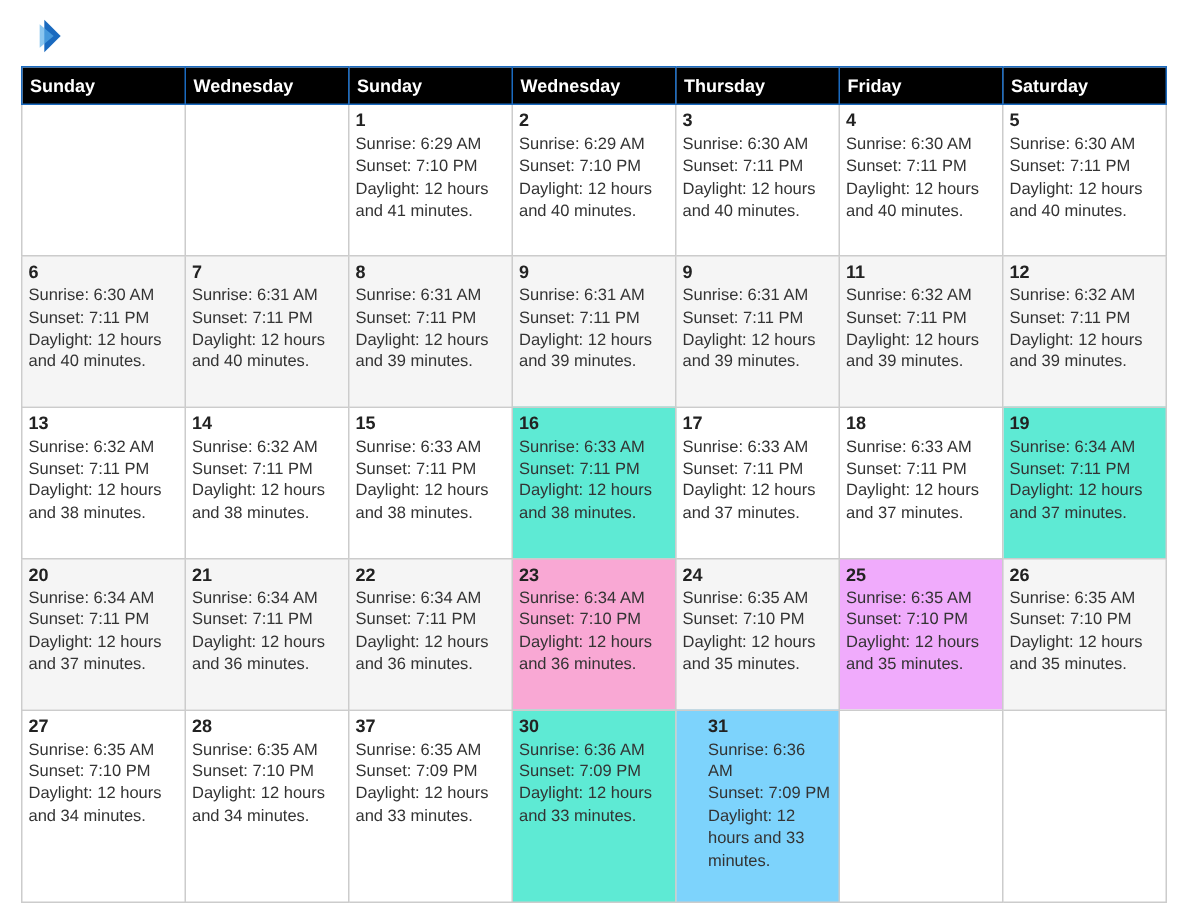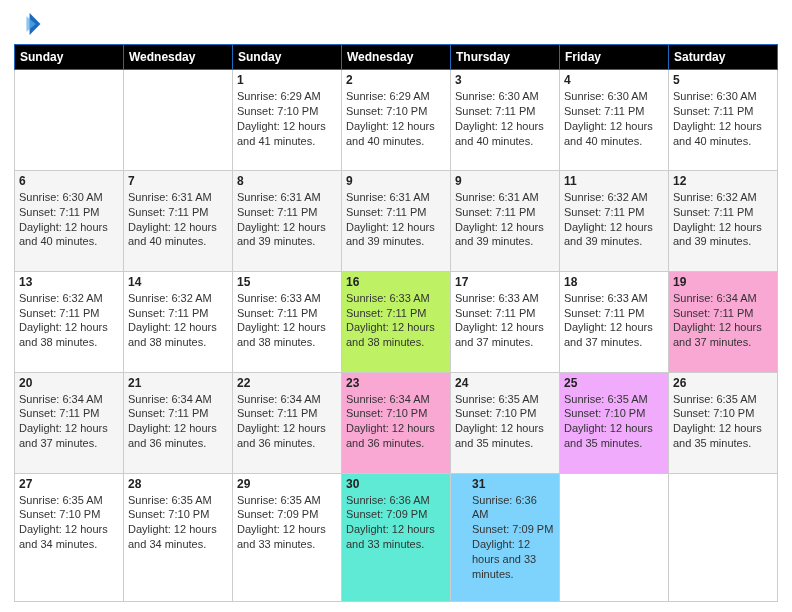--- a/index.html
+++ b/index.html
@@ -187,33 +187,33 @@
             <div class="day-info">Sunrise: 6:32 AM<br>Sunset: 7:11 PM<br>Daylight: 12 hours and 38 minutes.</div>
           </td>
           <td style="background: rgb(255, 255, 255);">
             <div class="day-num">14</div>
             <div class="day-info">Sunrise: 6:32 AM<br>Sunset: 7:11 PM<br>Daylight: 12 hours and 38 minutes.</div>
           </td>
           <td style="background: rgb(255, 255, 255);">
             <div class="day-num">15</div>
             <div class="day-info">Sunrise: 6:33 AM<br>Sunset: 7:11 PM<br>Daylight: 12 hours and 38 minutes.</div>
           </td>
-          <td style="background: #bef264;">
+          <td style="background: #5eead4;">
             <div class="day-num">16</div>
             <div class="day-info">Sunrise: 6:33 AM<br>Sunset: 7:11 PM<br>Daylight: 12 hours and 38 minutes.</div>
           </td>
           <td style="background: rgb(255, 255, 255);">
             <div class="day-num">17</div>
             <div class="day-info">Sunrise: 6:33 AM<br>Sunset: 7:11 PM<br>Daylight: 12 hours and 37 minutes.</div>
           </td>
           <td style="background: rgb(255, 255, 255);">
             <div class="day-num">18</div>
             <div class="day-info">Sunrise: 6:33 AM<br>Sunset: 7:11 PM<br>Daylight: 12 hours and 37 minutes.</div>
           </td>
-          <td style="background: #f9a8d4;">
+          <td style="background: #5eead4;">
             <div class="day-num">19</div>
             <div class="day-info">Sunrise: 6:34 AM<br>Sunset: 7:11 PM<br>Daylight: 12 hours and 37 minutes.</div>
           </td>
         </tr>
         <tr>
           <td style="background: rgb(245, 245, 245);">
             <div class="day-num">20</div>
             <div class="day-info">Sunrise: 6:34 AM<br>Sunset: 7:11 PM<br>Daylight: 12 hours and 37 minutes.</div>
           </td>
           <td style="background: rgb(245, 245, 245);">
@@ -244,21 +244,21 @@
         <tr>
           <td style="background: rgb(255, 255, 255);">
             <div class="day-num">27</div>
             <div class="day-info">Sunrise: 6:35 AM<br>Sunset: 7:10 PM<br>Daylight: 12 hours and 34 minutes.</div>
           </td>
           <td style="background: rgb(255, 255, 255);">
             <div class="day-num">28</div>
             <div class="day-info">Sunrise: 6:35 AM<br>Sunset: 7:10 PM<br>Daylight: 12 hours and 34 minutes.</div>
           </td>
           <td style="background: rgb(255, 255, 255);">
-            <div class="day-num">29</div>
+            <div class="day-num">37</div>
             <div class="day-info">Sunrise: 6:35 AM<br>Sunset: 7:09 PM<br>Daylight: 12 hours and 33 minutes.</div>
           </td>
           <td style="background: #5eead4;">
             <div class="day-num">30</div>
             <div class="day-info">Sunrise: 6:36 AM<br>Sunset: 7:09 PM<br>Daylight: 12 hours and 33 minutes.</div>
           </td>
           <td style="background: #7dd3fc; padding-left: 21px;">
             <div class="day-num">31</div>
             <div class="day-info">Sunrise: 6:36 AM<br>Sunset: 7:09 PM<br>Daylight: 12 hours and 33 minutes.</div>
           </td>

